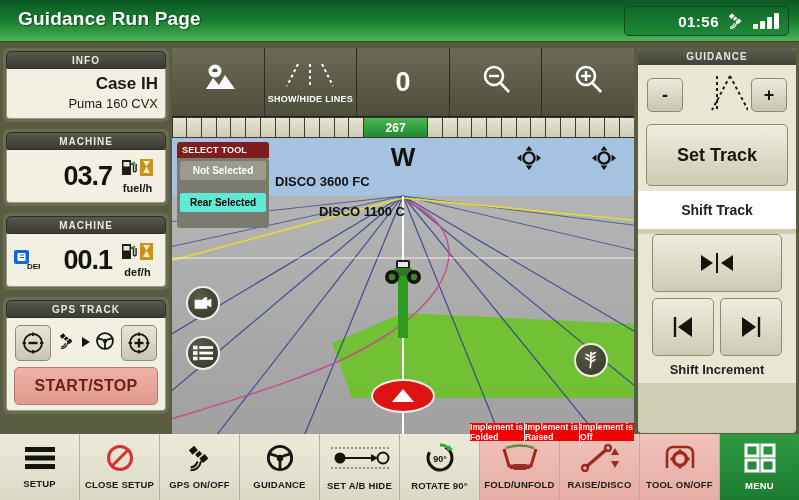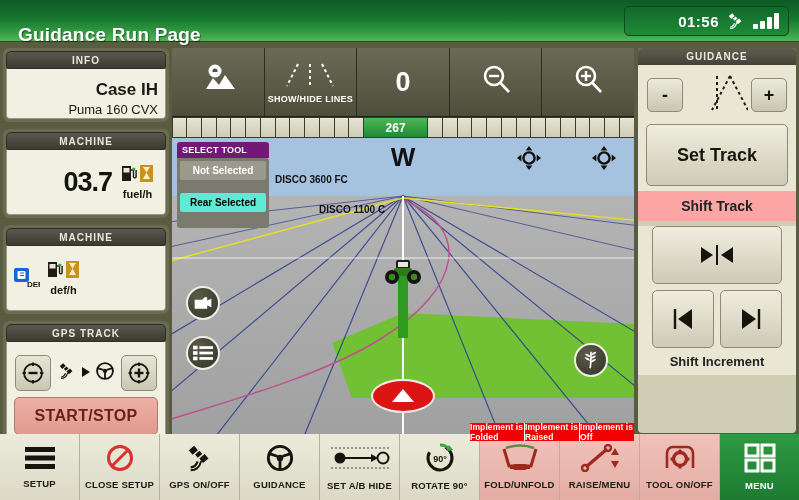--- a/index.html
+++ b/index.html
@@ -13,21 +13,21 @@
 
   
   .titlebar {
     position:absolute; left:0; top:0; width:799px; height:42px;
     background:linear-gradient(to bottom,#0d5a25 0%,#17772f 45%,#2f9840 75%,#52b458 100%);
     border-bottom:1px solid #2d4a22;
   }
   .title-text {
     position:absolute; left:18px; top:8px;
     font-size:19px; font-weight:bold; color:#ffffff;
-    letter-spacing:0.2px; text-shadow:1px 1px 1px rgba(0,0,0,.45);margin-top:16px;
+    letter-spacing:0.2px; text-shadow:1px 1px 1px rgba(0,0,0,.45);
   }
   .status-pill {
     position:absolute; right:10px; top:6px; height:30px; width:165px;
     background:linear-gradient(to bottom,#11692a,#1e8a37);
     border:1px solid #0a4a1c; border-radius:5px;
     display:flex; align-items:center; justify-content:flex-end; gap:7px;
     padding-right:9px;
   }
   .clock { font-size:15px; font-weight:bold; color:#fff; letter-spacing:.5px; }
   .sat-ic { width:20px; height:18px; position:relative; }
@@ -41,21 +41,21 @@
   .panel { margin-bottom:7px; background:#6a6c52; border-radius:6px; padding:3px; }
   .panel-hd {
     height:18px; border-radius:5px 5px 3px 3px;
     background:linear-gradient(to bottom,#58584e,#3b3b33);
     color:#e8e8de; font-size:10px; font-weight:bold; letter-spacing:1px;
     display:flex; align-items:center; justify-content:center;
     border:1px solid #2e2e27;
   }
   .panel-bd {
     background:#f2f0e2; border:1px solid #9a9a86; border-top:none;
-    border-radius:0 0 4px 4px; padding:11px 7px;
+    border-radius:0 0 4px 4px; padding:5px 7px;
   }
   .info-line1 { text-align:right; font-size:17px; font-weight:bold; color:#1b1b14; }
   .info-line2 { text-align:right; font-size:13px; font-weight:normal; color:#1b1b14; margin-top:2px;}
   .mrow { display:flex; align-items:center; height:42px; }
   .mval { flex:1; text-align:right; font-size:27px; font-weight:bold; color:#14140e; letter-spacing:-1px;}
   .munits { width:46px; padding-left:5px; text-align:center; }
   .muic { display:flex; justify-content:center; gap:2px; }
   .m-lbl { font-size:11px; font-weight:bold; color:#14140e; margin-top:1px; }
   .defbadge { width:24px; height:24px; }
 
@@ -97,31 +97,31 @@
   .sky { position:absolute; left:0; top:0; width:100%; height:58px; background:#a5c3e0; }
   .ground { position:absolute; left:0; top:58px; width:100%; height:245px;
             background:linear-gradient(to bottom,#b4b4b4,#a0a0a0); }
   .compass {
     position:absolute; left:0; top:4px; width:100%; text-align:center;
     font-size:26px; font-weight:bold; color:#111;
   }
   .panic { position:absolute; width:24px; height:24px; }
   .seltool { position:absolute; left:5px; top:4px; width:92px; z-index:6; }
   .seltool-hd {
-    background:#701a75; color:#fff; font-size:9px; font-weight:bold;
+    background:#7f1d1d; color:#fff; font-size:9px; font-weight:bold;
     padding:3px 5px; border-radius:3px 3px 0 0; letter-spacing:.2px;
   }
   .seltool-bd { background:#7a7a6e; padding:3px; border-radius:0 3px 3px 3px; }
   .st-item {
     font-size:10px; font-weight:bold; text-align:center; padding:4px 2px; margin-bottom:13px;
     border-radius:2px;
   }
   .st-off { background:#9a9a8d; color:#fff; }
   .st-on { background:#5eead4; color:#000; }
-  .toolname { position:absolute; font-size:10px; font-weight:bold; color:#111; z-index:5;}
+  .toolname { position:absolute; font-size:13px; font-weight:bold; color:#111; z-index:5;}
   .mapbtn {
     position:absolute; width:34px; height:34px; border-radius:50%;
     background:radial-gradient(circle at 35% 30%,#5b5b48,#33332a);
     border:2px solid #f0efe6; display:flex; align-items:center; justify-content:center;
     z-index:6;
   }
   .redarrow {
     position:absolute; left:50%; transform:translateX(-50%); bottom:28px;
     width:64px; height:34px; border-radius:50%;
     background:#dd1414; border:2px solid #f3e8e8;
@@ -153,21 +153,21 @@
     font-size:18px; font-weight:bold; color:#16160f;
   }
   .settrack {
     height:62px; margin:2px 3px 0; border-radius:5px;
     background:linear-gradient(to bottom,#efedde,#cdcab5);
     border:1px solid #8d8b78;
     display:flex; align-items:center; justify-content:center;
     font-size:18px; font-weight:bold; color:#16160f;
   }
   .shifttrack {
-    height:30px; background:#fca5a5; color:#222; font-size:14px; font-weight:bold;
+    height:38px; background:#ffffff; color:#222; font-size:14px; font-weight:bold;
     display:flex; align-items:center; justify-content:center;
   }
   .shiftwide {
     height:58px; margin:5px 6px 0; border-radius:5px;
     background:linear-gradient(to bottom,#efedde,#cdcab5); border:1px solid #8d8b78;
     display:flex; align-items:center; justify-content:center;
   }
   .shiftpair { display:flex; gap:6px; margin:6px 6px 0; }
   .shiftpair > div {
     flex:1; height:58px; border-radius:5px;
@@ -260,20 +260,21 @@
       <div class="panel-bd">
         <div class="mrow">
           <span class="defbadge">
             <svg width="26" height="24" viewBox="0 0 26 24">
               <rect x="0" y="2" width="15" height="14" rx="2" fill="#1565d8"></rect>
               <rect x="3.5" y="5" width="8" height="8" rx="1" fill="#fff"></rect>
               <path d="M6 7 h4 M6 9.5 h4" stroke="#1565d8" stroke-width="1.2"></path>
               <text x="13" y="21" font-size="8" font-weight="bold" fill="#16160f" font-family="Liberation Sans, sans-serif">DEF</text>
             </svg>
           </span>
+          <div class="mval">00.1</div>
           <div class="munits">
             <div class="muic">
               <span>
                 <svg width="16" height="19" viewBox="0 0 16 19">
                   <rect x="1" y="2" width="9" height="15" fill="#1d1d16"></rect>
                   <rect x="2.5" y="4" width="6" height="4.5" fill="#e8e6d8"></rect>
                   <path d="M10 6 h2.5 v7 a1.4 1.4 0 0 0 2.6 0 V6" stroke="#1d1d16" stroke-width="1.4" fill="none"></path>
                   <circle cx="12.8" cy="5" r="1.6" fill="#2aa83c"></circle>
                 </svg>
               </span>
@@ -693,21 +694,21 @@
     <div class="bb pink">
       <span>
         <svg width="42" height="28" viewBox="0 0 42 28">
           <line x1="7" y1="23" x2="28" y2="5" stroke="#9c2a1e" stroke-width="3.4"></line>
           <circle cx="6" cy="24" r="3" fill="none" stroke="#9c2a1e" stroke-width="2.4"></circle>
           <circle cx="29" cy="4" r="3" fill="none" stroke="#9c2a1e" stroke-width="2.4"></circle>
           <path d="M36 4 L40 11 H32 Z" fill="#9c2a1e"></path>
           <path d="M36 24 L40 17 H32 Z" fill="#9c2a1e"></path>
         </svg>
       </span>
-      <span class="bb-lbl">RAISE/MENU</span>
+      <span class="bb-lbl">RAISE/DISCO</span>
     </div>
 
     <div class="bb pink">
       <span>
         <svg width="42" height="28" viewBox="0 0 42 28">
           <path d="M8 24 V9 a6 6 0 0 1 6 -6 h14 a6 6 0 0 1 6 6 V24" stroke="#9c2a1e" stroke-width="2.6" fill="none"></path>
           <circle cx="21" cy="15" r="6.5" fill="none" stroke="#9c2a1e" stroke-width="3.4"></circle>
           <g fill="#9c2a1e">
             <rect x="19.5" y="5.5" width="3" height="4"></rect>
               <rect x="19.5" y="20.5" width="3" height="4"></rect>

